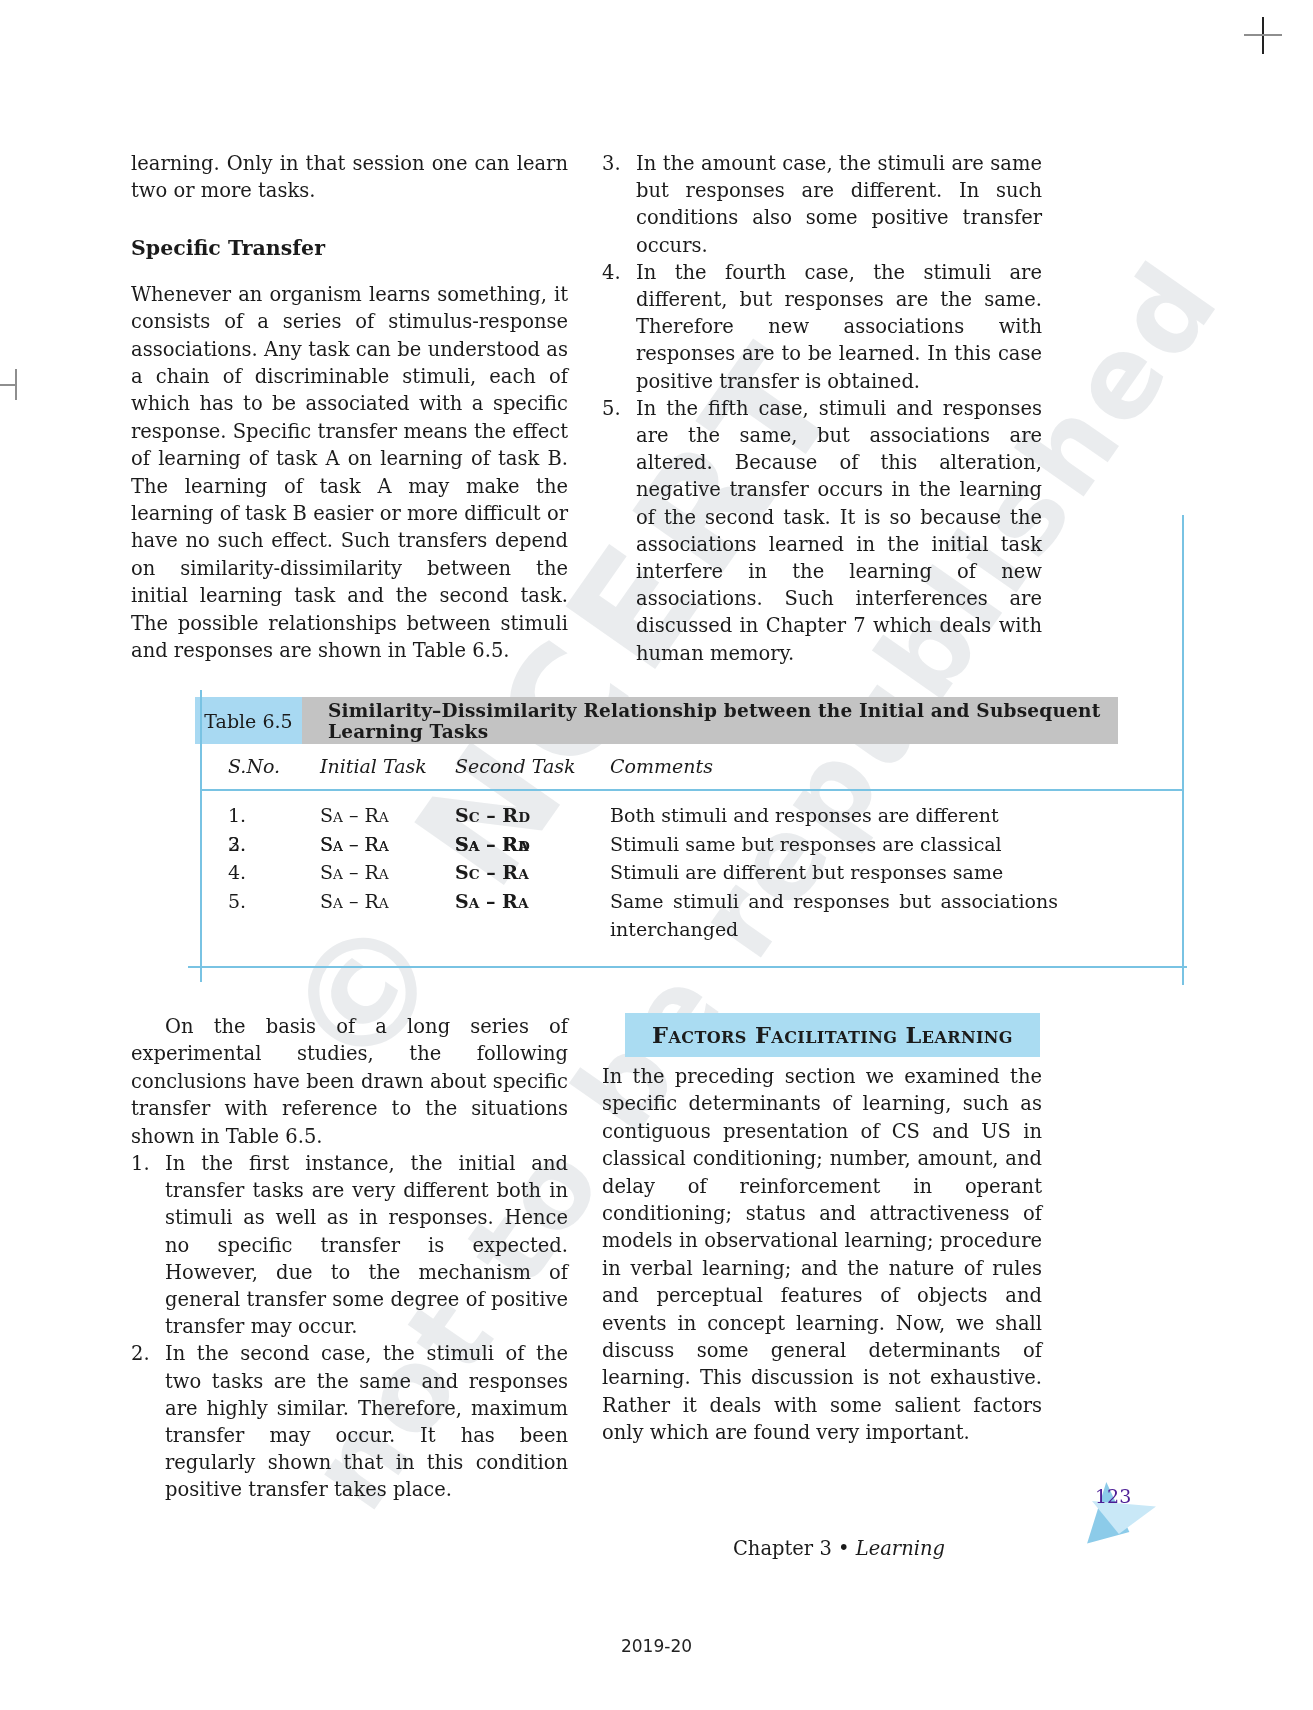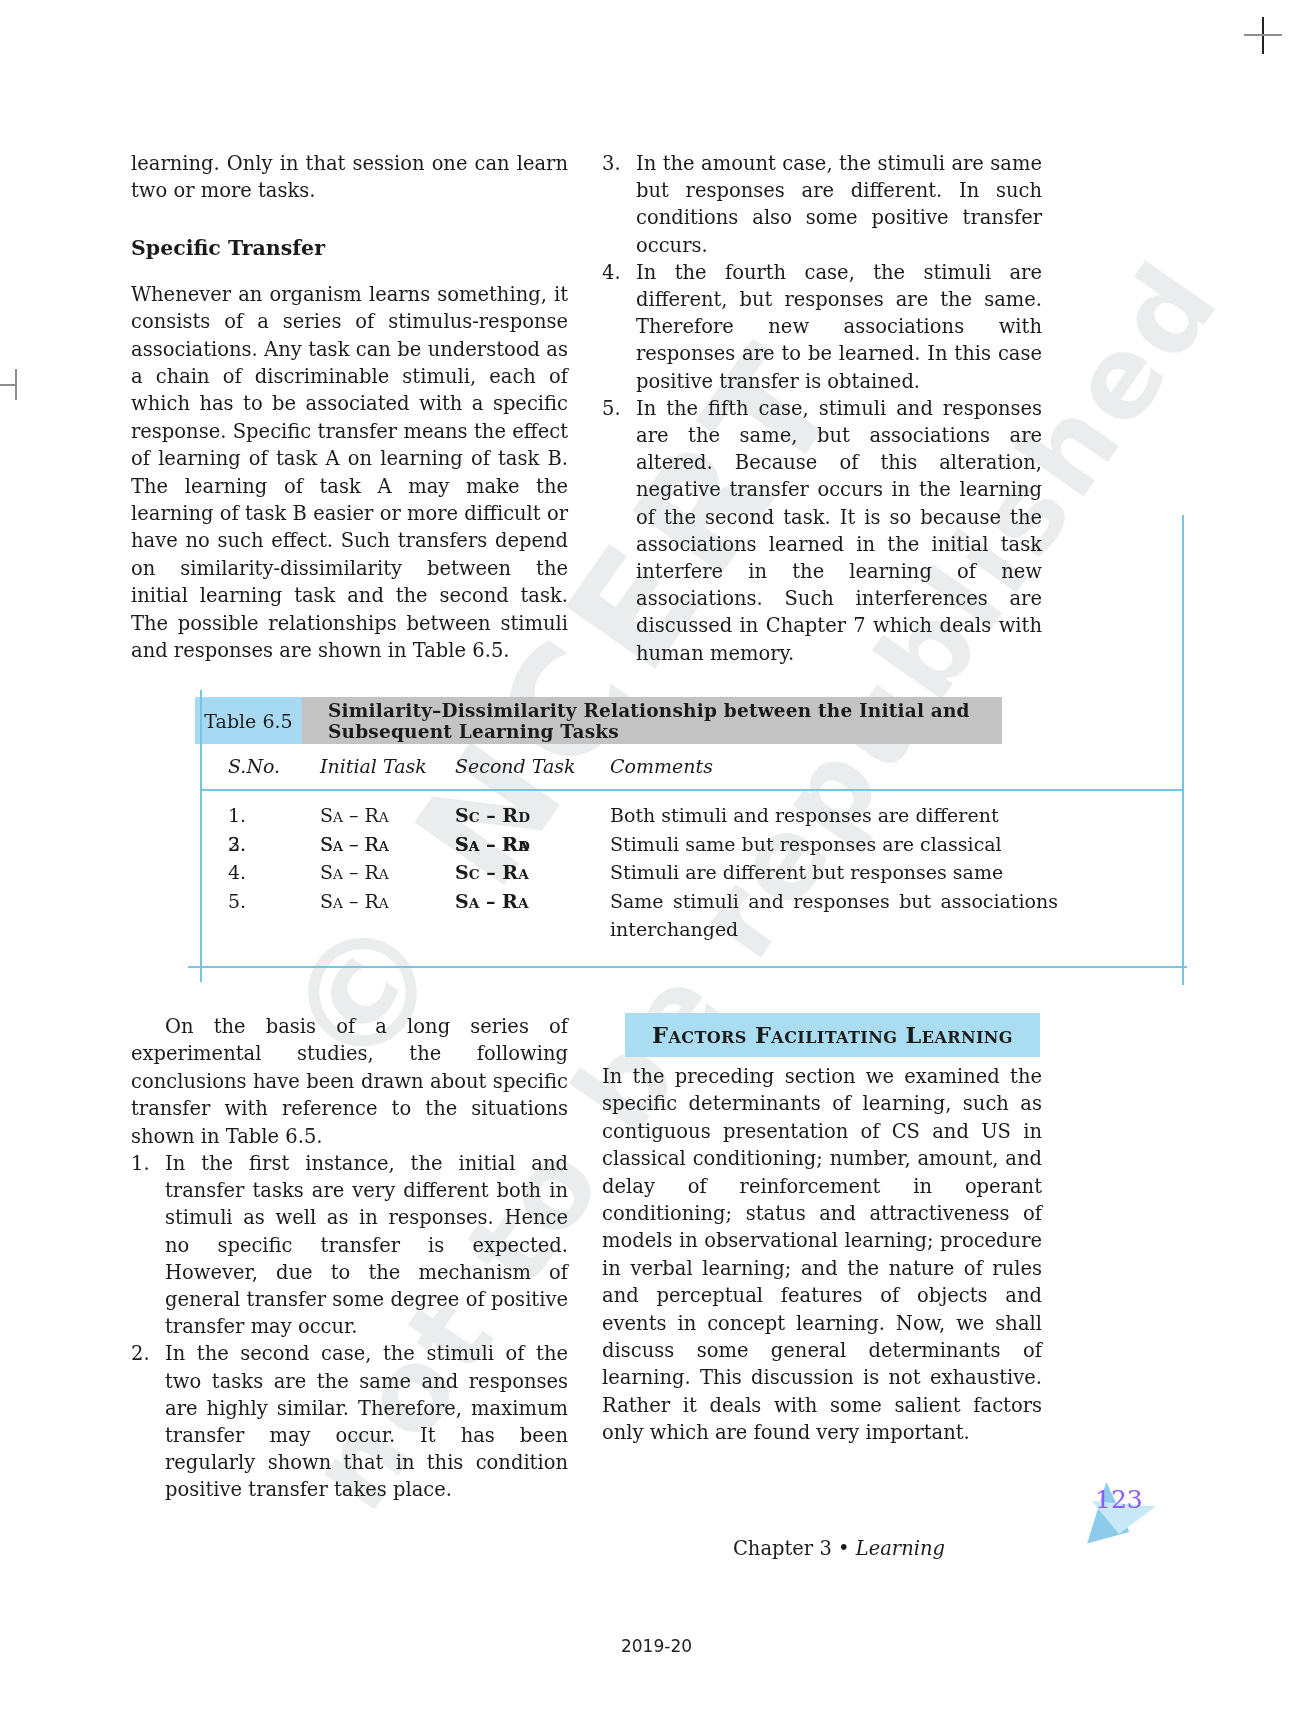--- a/index.html
+++ b/index.html
@@ -29,21 +29,21 @@
   .col-top-right { position:absolute; left:602px; top:150px; width:440px; }
   .col-bot-left  { position:absolute; left:131px; top:1013px; width:437px; }
   .col-bot-right { position:absolute; left:602px; top:1013px; width:440px; }
   .heading { font-weight:bold; font-size:20.5px; margin:31px 0 21px 0; }
   .indent-first { text-indent:34px; }
   .num-item { display:flex; font-size:19.5px; line-height:27.2px; }
   .num { width:34px; flex:none; }
   .num-text { flex:1; text-align:justify; }
   
   .tbl { position:absolute; left:195px; top:697px; width:990px; }
-  .tbl-head { display:flex; height:47px; width:807px; }
+  .tbl-head { display:flex; height:47px; width:923px; }
   .tbl-label {
     width:107px; background:#a8d9f2; display:flex; align-items:center;
     justify-content:center; font-size:19px; flex:none;
   }
   .tbl-titlebar {
     flex:1; background:#c3c3c3; display:flex; align-items:center;
     padding-left:26px; font-size:18.5px; font-weight:bold; letter-spacing:0.2px;
   }
   .th { position:absolute; font-style:italic; font-size:19px; top:58px; }
   .th-sno  { left:33px; }  .th-init { left:125px; }
@@ -70,21 +70,21 @@
   .col-bot-right p.body { margin-top:6px; }
   
   .footer-line { position:absolute; left:0; top:1537px; width:945px; text-align:right; font-size:19.5px; }
   .footer-line .book { font-style:italic; }
   .badge { position:absolute; left:1078px; top:1476px; width:80px; height:76px; }
   .tri { position:absolute; }
   .tri1 { left:4px; top:6px; width:64px; height:64px; background:#8ccbe9;
           clip-path:polygon(8% 96%, 38% 0%, 74% 78%); }
   .tri2 { left:14px; top:12px; width:64px; height:46px; background:#c9e8f7;
           clip-path:polygon(0% 28%, 100% 40%, 42% 100%); }
-  .badge-num { position:absolute; left:17px; top:9px; font-size:25px; color:#8b5cf6; }
+  .badge-num { position:absolute; left:17px; top:9px; font-size:19px; color:#4c1d95; }
   .year { position:absolute; left:0; top:1636px; width:1313px; text-align:center;
           font-family:"DejaVu Sans", sans-serif; font-size:17px; color:#222; }
 </style>
 </head>
 <body>
 
 <div class="page">
 
   <div class="wm wm1">© NCERT</div>
   <div class="wm wm2">not to be republished</div>

